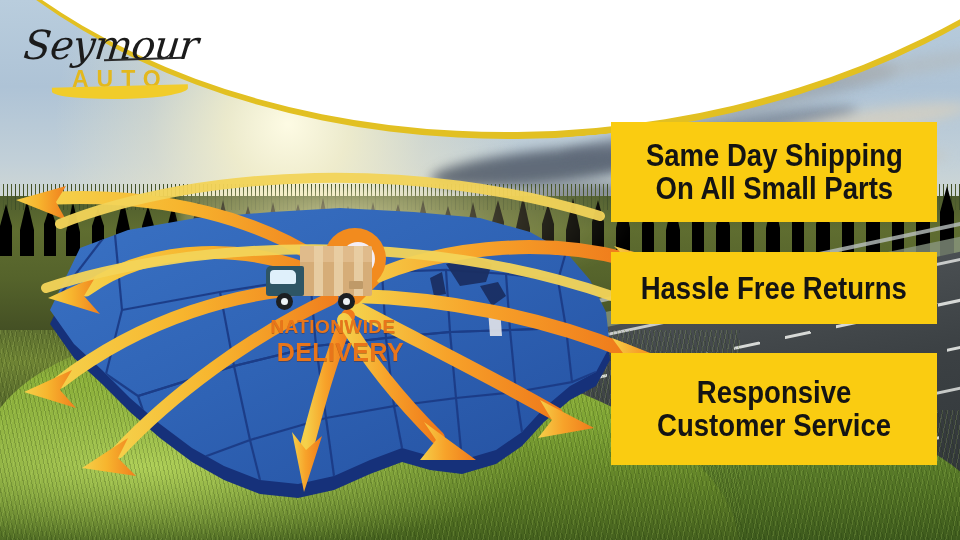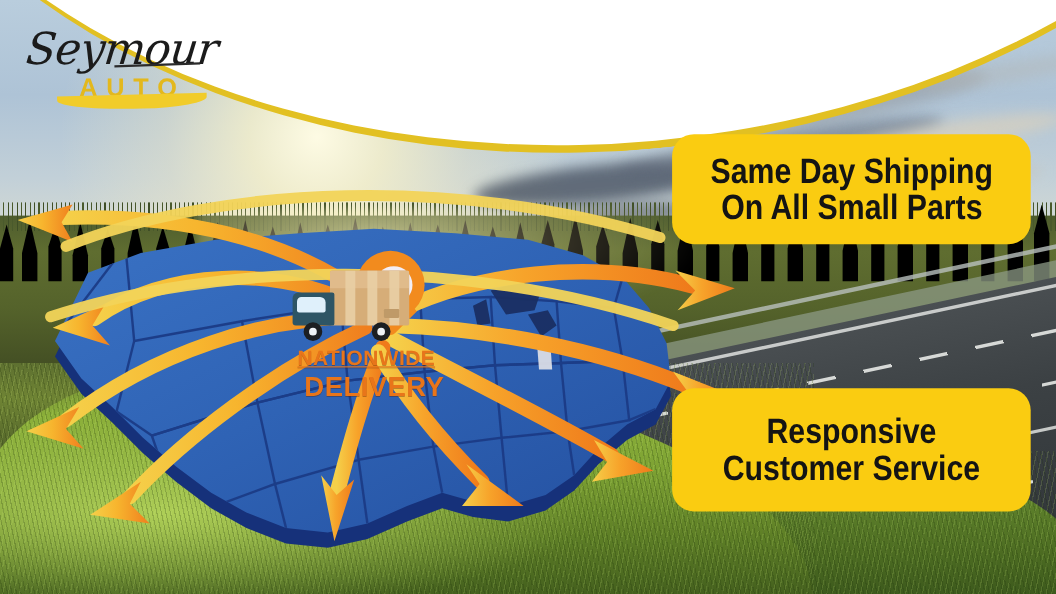--- a/index.html
+++ b/index.html
@@ -147,21 +147,21 @@
   .box-lbl{position:absolute;right:9px;bottom:7px;width:14px;height:8px;background:#bf9a68;border-radius:1px;}
   .wheel{
     position:absolute;bottom:-2px;width:17px;height:17px;border-radius:50%;
     background:#1c1f22;
   }
   .wheel::after{content:"";position:absolute;left:5px;top:5px;width:7px;height:7px;border-radius:50%;background:#eef3f6;}
   .nation-txt{
     position:absolute;left:0;top:88px;width:142px;text-align:center;color:#e8751a;
     font-weight:700;letter-spacing:.4px;text-shadow:0 1px 0 rgba(80,30,0,.35);
   }
-  .nation-1{font-size:19px;line-height:21px;text-decoration:underline;}
+  .nation-1{font-size:19px;line-height:21px;}
   .nation-2{font-size:25px;line-height:27px;}
 
   
   .logo{position:absolute;left:18px;top:14px;width:190px;height:84px;}
   .logo-script{
     position:absolute;left:6px;top:8px;font-family:"DejaVu Serif",serif;
     font-style:italic;font-size:40px;color:#1b1b1b;letter-spacing:-1px;
     transform:skewX(-6deg);
   }
   .logo-auto{
@@ -178,21 +178,20 @@
     position:absolute;left:86px;top:44px;width:78px;height:2px;background:#2a2a2a;
     transform:rotate(-2deg);
   }
 
   
   .callout{
     position:absolute;background:#facc11;color:#141414;
     display:flex;align-items:center;justify-content:center;text-align:center;
     font-weight:700;line-height:1.03;
     font-family:"Liberation Sans",sans-serif;
-    border-radius:20px;
   }
   .callout span{display:block;transform:scaleX(.86);}
   #cal1{left:611px;top:122px;width:326px;height:100px;font-size:32px;}
   #cal2{left:611px;top:252px;width:326px;height:72px; font-size:32px;}
   #cal3{left:611px;top:353px;width:326px;height:112px; font-size:32px;}
 </style>
 </head>
 <body>
 
 <div id="stage">
@@ -425,20 +424,25 @@
     <div class="nation-txt nation-2" style="top:111px;text-align:right;">DELIVERY</div>
   </div>
 
   <div class="callout" id="cal1">
     <div>
       <span>Same Day Shipping</span>
       <span>On All Small Parts</span>
     </div>
   </div>
 
+  <div class="callout" id="cal2">
+    <div>
+      <span>Hassle Free Returns</span>
+    </div>
+  </div>
 
   <div class="callout" id="cal3">
     <div>
       <span>Responsive</span>
       <span>Customer Service</span>
     </div>
   </div>
 
 </div>
 

